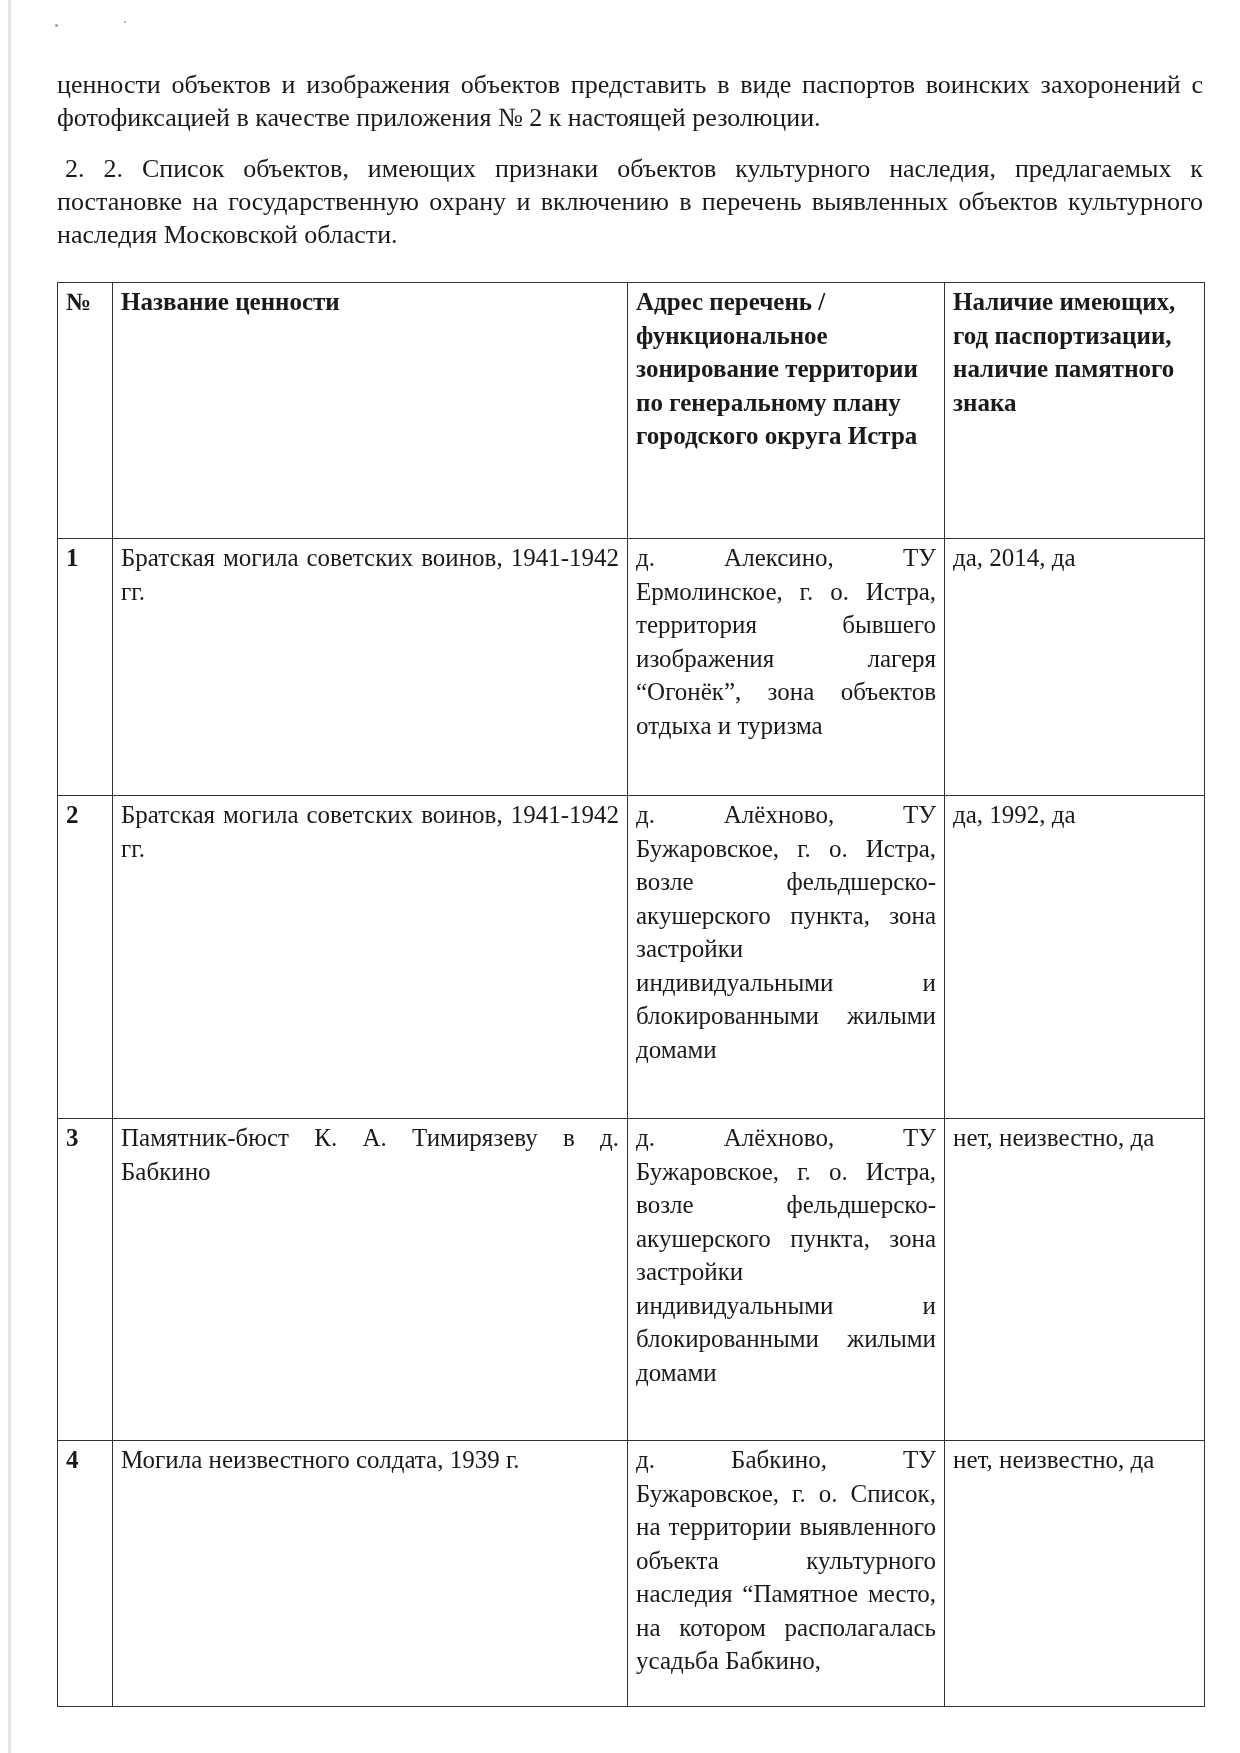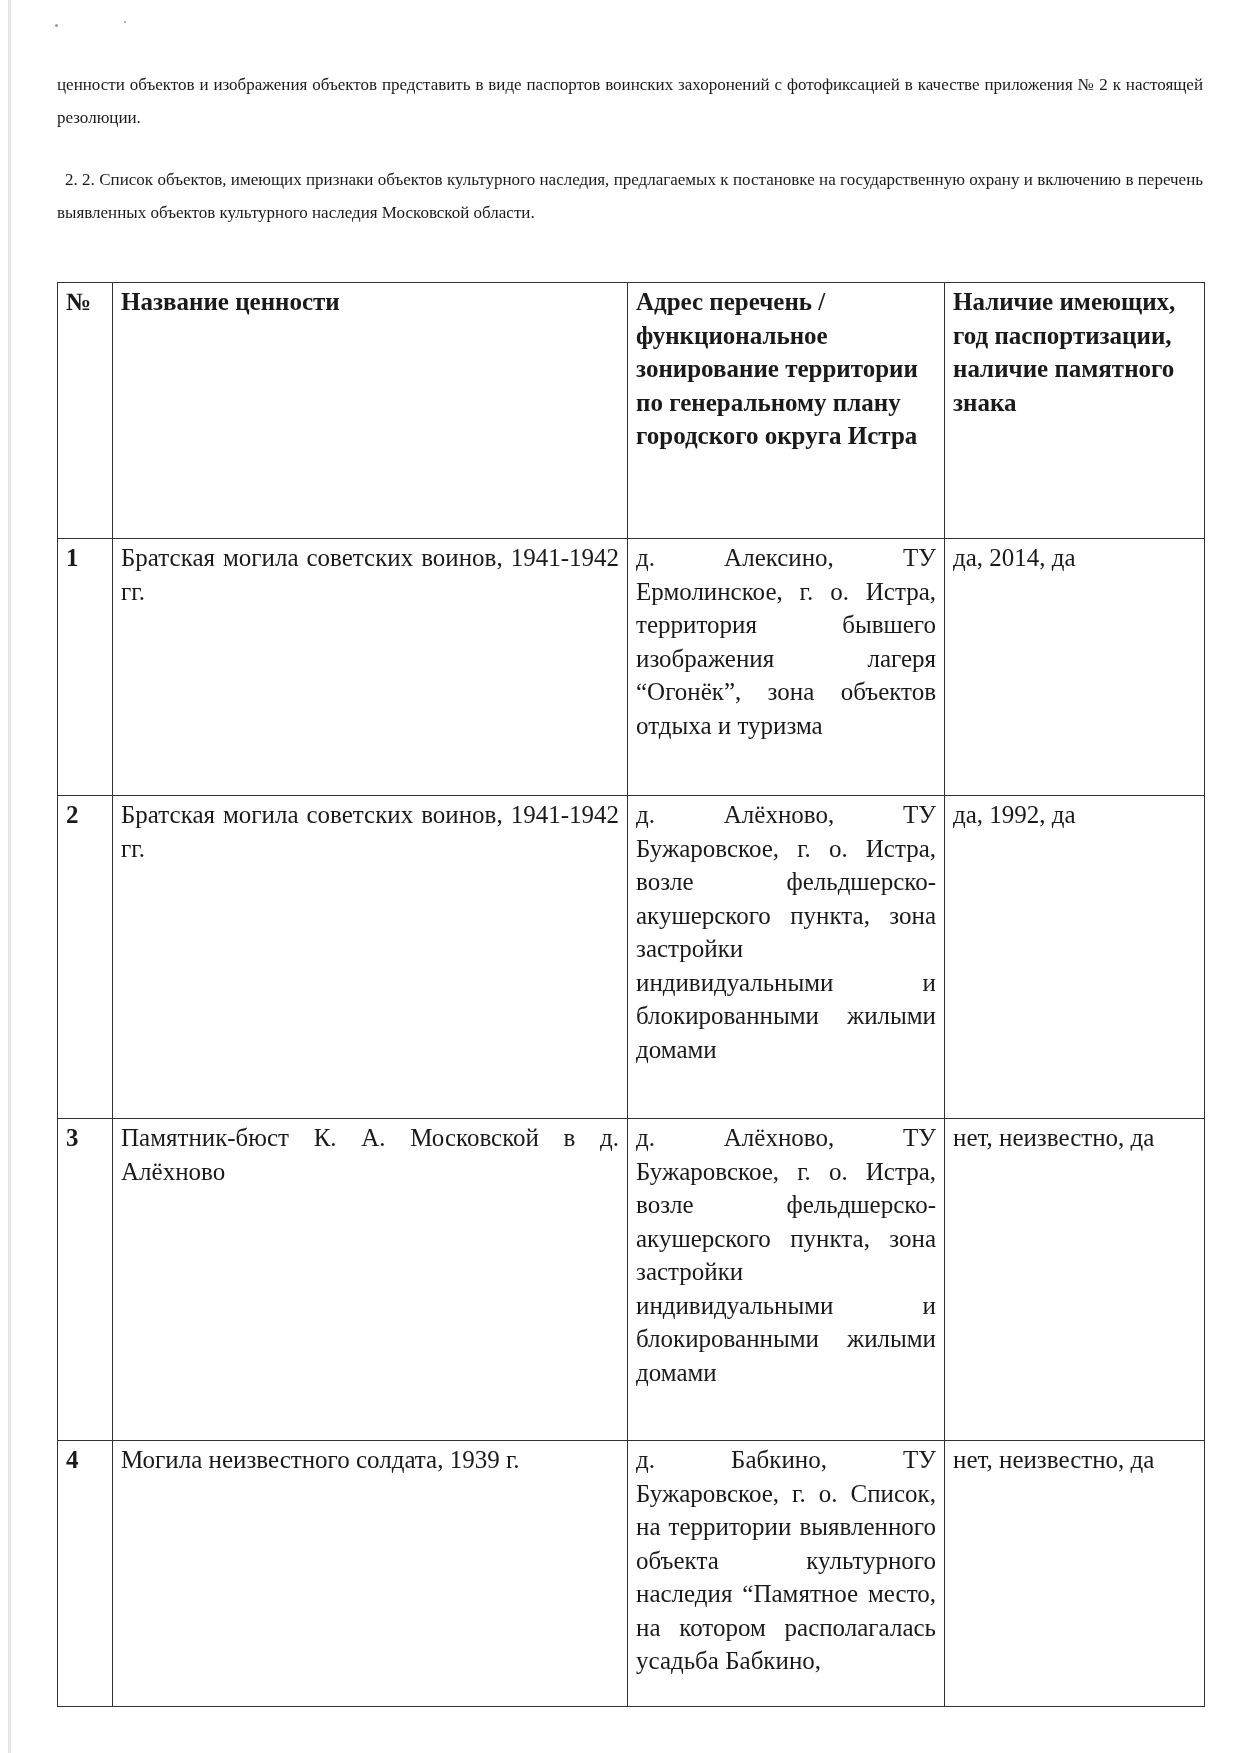--- a/index.html
+++ b/index.html
@@ -3,25 +3,25 @@
 <meta charset="utf-8">
 <style>
   html, body { margin: 0; padding: 0; }
   body {
     width: 1240px; height: 1753px; background: #ffffff; position: relative; overflow: hidden;
     font-family: "Liberation Serif", "DejaVu Serif", serif; color: #1a1a1a;
   }
   .scan-edge { position: absolute; left: 8px; top: 0; width: 3px; height: 1753px; background: #e6e6e6; }
   .speck { position: absolute; width: 3px; height: 3px; border-radius: 50%; background: #9a9a9a; }
   .para {
-    position: absolute; left: 57px; width: 1146px; font-size: 17px; line-height: 33px;
+    position: absolute; left: 57px; width: 1146px; font-size: 26px; line-height: 33px;
     text-align: justify; text-align-last: left; margin: 0;
   }
   #p1 { top: 68px; }
-  #p2 { top: 163px; text-indent: 8px; }
+  #p2 { top: 152px; text-indent: 8px; }
   table.grid {
     position: absolute; left: 57px; top: 282px; width: 1147px;
     border-collapse: collapse; table-layout: fixed; font-size: 25px; line-height: 33.5px;
   }
   table.grid td, table.grid th {
     border: 1.5px solid #333; vertical-align: top; padding: 2px 8px 6px 8px;
   }
   table.grid th { font-weight: bold; text-align: left; }
   th.c-name { text-align: center; }
   .just { text-align: justify; text-align-last: left; }
@@ -67,21 +67,21 @@
     <td class="just">да, 2014, да</td>
   </tr>
   <tr class="r2">
     <td class="num">2</td>
     <td class="just">Братская могила советских воинов, 1941-1942 гг.</td>
     <td class="just">д. Алёхново, ТУ Бужаровское, г. о. Истра, возле фельдшерско-акушерского пункта, зона застройки индивидуальными и блокированными жилыми домами</td>
     <td class="just">да, 1992, да</td>
   </tr>
   <tr class="r3">
     <td class="num">3</td>
-    <td class="just">Памятник-бюст К. А. Московской в д. Алёхново</td>
+    <td class="just">Памятник-бюст К. А. Тимирязеву в д. Бабкино</td>
     <td class="just">д. Алёхново, ТУ Бужаровское, г. о. Истра, возле фельдшерско-акушерского пункта, зона застройки индивидуальными и блокированными жилыми домами</td>
     <td class="just">нет, неизвестно, да</td>
   </tr>
   <tr class="r4">
     <td class="num">4</td>
     <td class="just">Могила неизвестного солдата, 1939 г.</td>
     <td class="just">д. Бабкино, ТУ Бужаровское, г. о. Список, на территории выявленного объекта культурного наследия “Памятное место, на котором располагалась усадьба Бабкино,</td>
     <td class="just">нет, неизвестно, да</td>
   </tr>
 </tbody>

